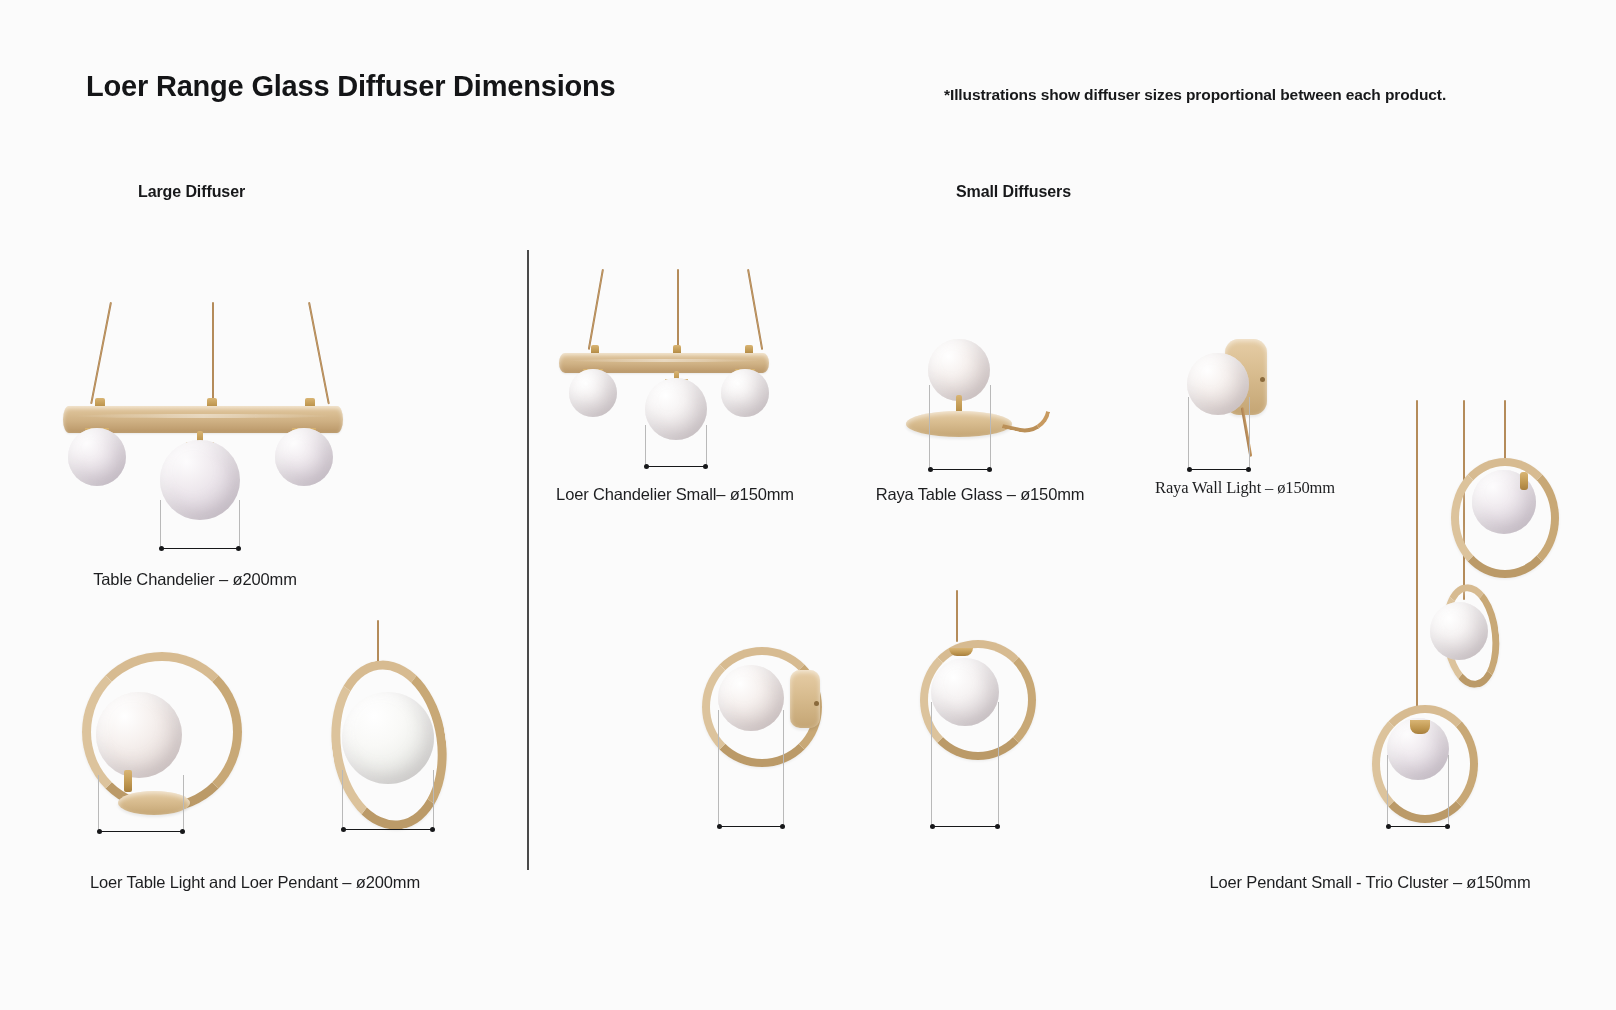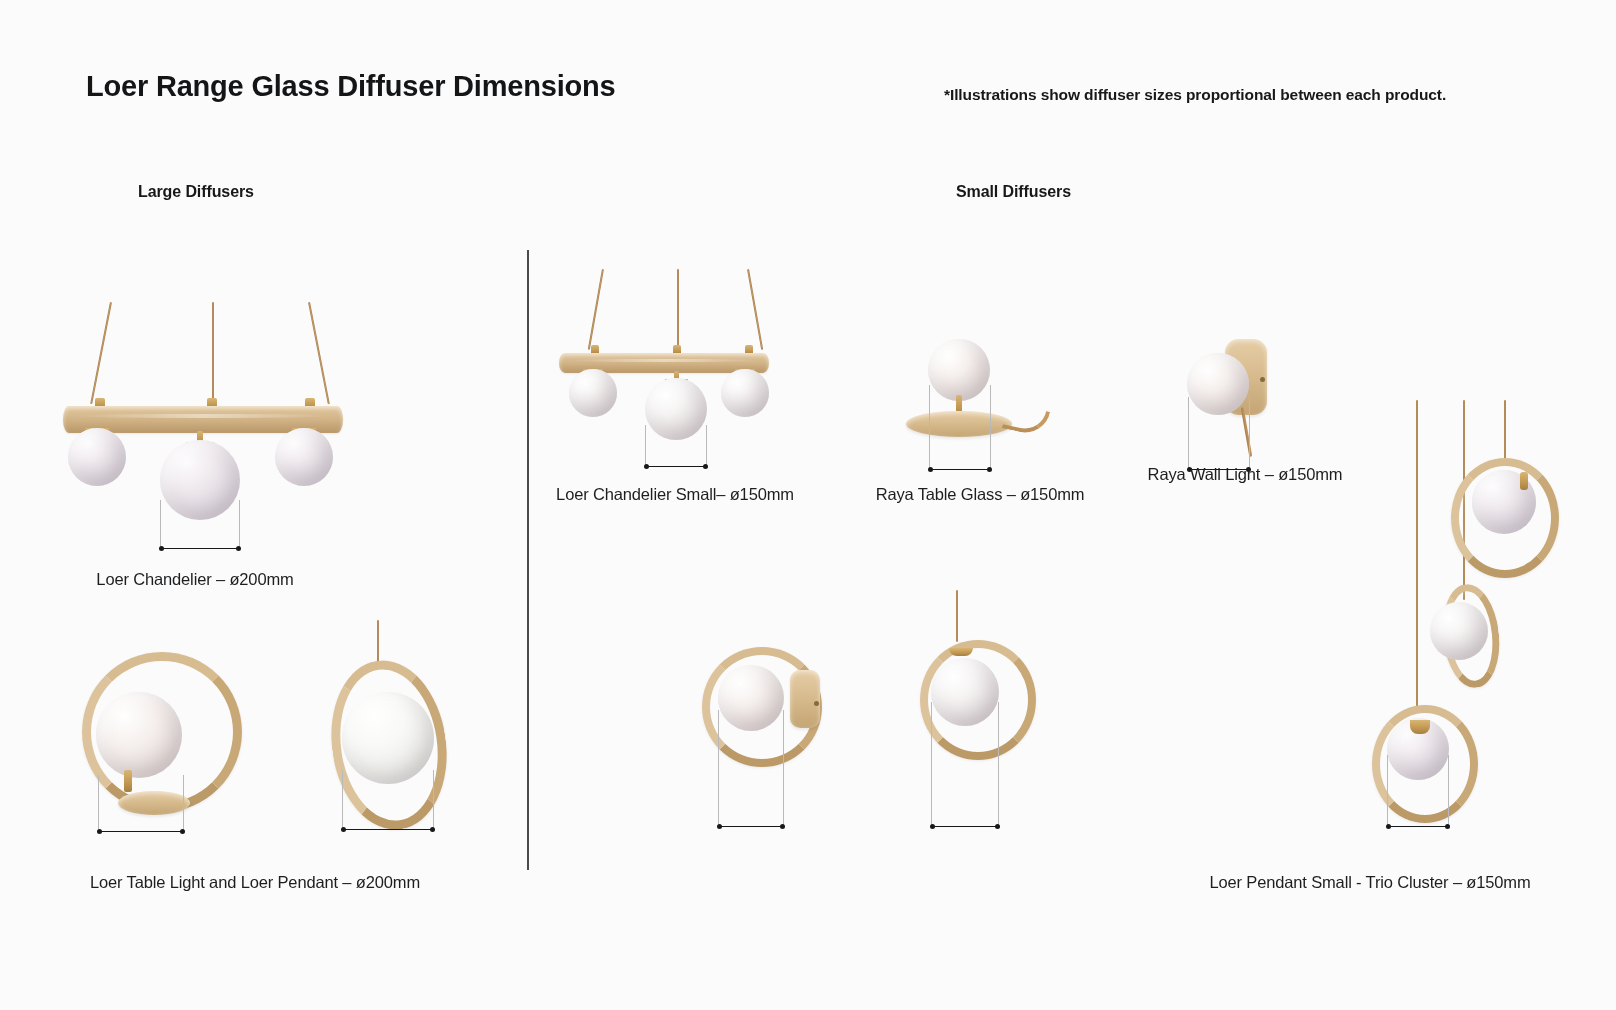--- a/index.html
+++ b/index.html
@@ -98,21 +98,21 @@
   }
 </style>
 </head>
 <body>
 
 <div class="page">
 
   <div class="abs" id="note">*Illustrations show diffuser sizes proportional between each product.</div>
   <div class="abs" id="title">Loer Range Glass Diffuser Dimensions</div>
 
-  <div class="abs section-head" id="head-large">Large Diffusers</div>
+  <div class="abs section-head" id="head-large">Large Diffuser</div>
   <div class="abs section-head" id="head-small">Small Diffusers</div>
 
   <div class="abs" id="divider"></div>
 
   <div class="abs" style="left:55px;top:300px;width:330px;height:280px;">
 
     <div class="cable" style="left:55px;top:2px;height:104px;transform:rotate(11deg);"></div>
     <div class="cable" style="left:157px;top:2px;height:100px;"></div>
     <div class="cable" style="left:253px;top:2px;height:104px;transform:rotate(-11deg);"></div>
 
@@ -132,21 +132,21 @@
     <div class="globe lilac" style="left:220px;top:128px;width:58px;height:58px;"></div>
 
     <div class="dim" style="left:105px;top:200px;width:80px;height:49px;">
       <div class="ext" style="left:0;height:49px;"></div>
       <div class="ext" style="right:0;height:49px;"></div>
       <div class="bar" style="bottom:0;"></div>
       <div class="dot" style="left:-1px;bottom:-2px;"></div>
       <div class="dot" style="right:-1px;bottom:-2px;"></div>
     </div>
   </div>
-  <div class="abs caption" style="left:0px;top:570px;width:390px;">Loer Chandelier – ø200mm</div>
+  <div class="abs caption" style="left:0px;top:570px;width:390px;">Table Chandelier – ø200mm</div>
 
   <div class="abs" style="left:80px;top:650px;width:180px;height:200px;">
     <div class="ring" style="left:2px;top:2px;width:142px;height:142px;border-width:9px;"></div>
     <div class="globe warm" style="left:16px;top:42px;width:86px;height:86px;"></div>
     <div class="brass" style="left:44px;top:120px;width:8px;height:22px;"></div>
     <div class="disc" style="left:38px;top:141px;width:72px;height:24px;"></div>
 
     <div class="dim" style="left:18px;top:125px;width:86px;height:57px;">
       <div class="ext" style="left:0;height:57px;"></div>
       <div class="ext" style="right:0;height:57px;"></div>
@@ -226,21 +226,21 @@
                 background:linear-gradient(90deg,#a87f52,#c79a62);transform:rotate(-10deg);border-radius:2px;"></div>
 
     <div class="dim" style="left:13px;top:62px;width:62px;height:73px;">
       <div class="ext" style="left:0;height:73px;"></div>
       <div class="ext" style="right:0;height:73px;"></div>
       <div class="bar" style="bottom:0;"></div>
       <div class="dot" style="left:-1px;bottom:-2px;"></div>
       <div class="dot" style="right:-1px;bottom:-2px;"></div>
     </div>
   </div>
-  <div class="abs caption" style="left:1095px;top:465px;width:300px;">Raya Wall Light – ø150mm</div>
+  <div class="abs caption" style="left:1095px;top:478px;width:300px;font-family:Liberation Serif, serif;">Raya Wall Light – ø150mm</div>
 
   <div class="abs" style="left:700px;top:645px;width:170px;height:190px;">
     <div class="ring" style="left:2px;top:2px;width:104px;height:104px;border-width:8px;"></div>
     <div class="globe warm" style="left:18px;top:20px;width:66px;height:66px;"></div>
     <div class="disc" style="left:90px;top:25px;width:30px;height:58px;border-radius:10px;"></div>
     <div style="position:absolute;left:114px;top:56px;width:5px;height:5px;border-radius:50%;background:#8a6a3c;"></div>
 
     <div class="dim" style="left:18px;top:65px;width:66px;height:117px;">
       <div class="ext" style="left:0;height:117px;"></div>
       <div class="ext" style="right:0;height:117px;"></div>

